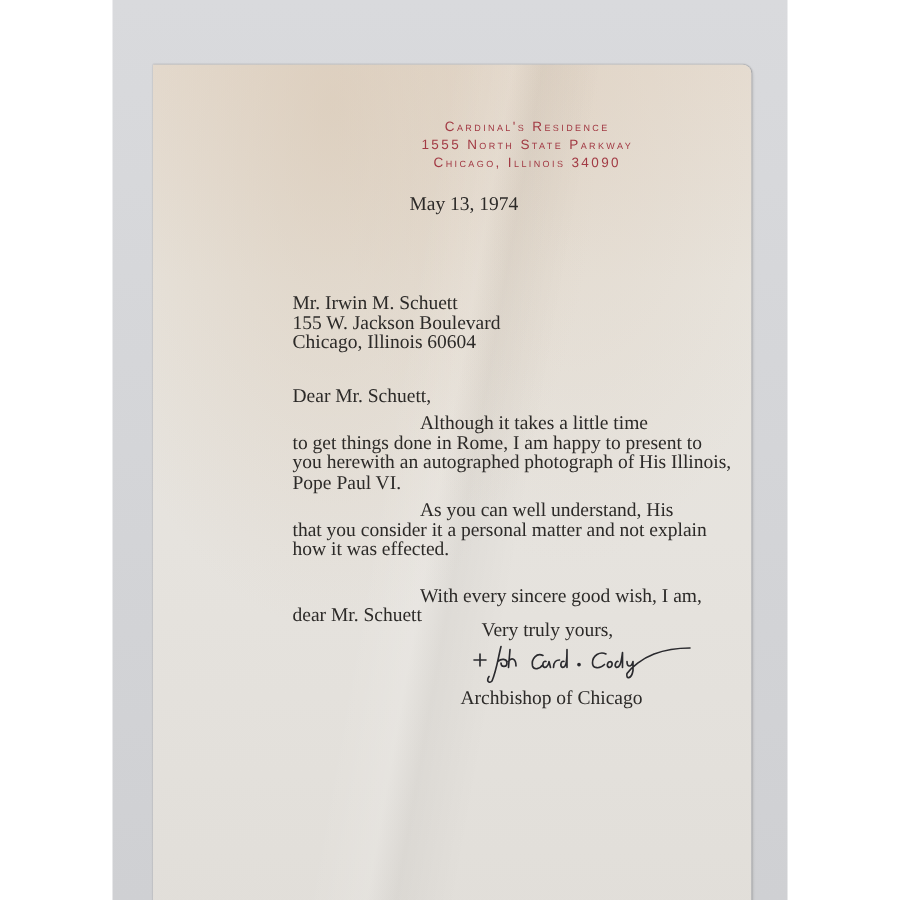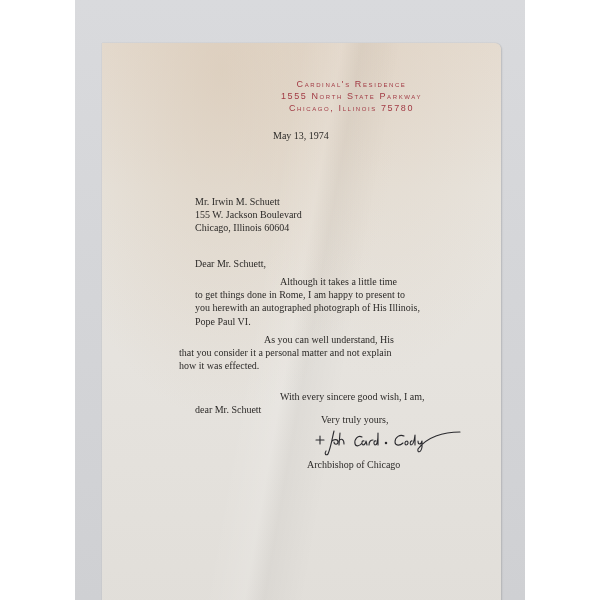--- a/index.html
+++ b/index.html
@@ -33,47 +33,47 @@
       text-align: center; color: #a23a44;
       font-family: "Liberation Sans", sans-serif;
       font-size: 9px; letter-spacing: 1.6px; line-height: 12px;
       font-variant: small-caps; text-transform: none;
       padding-left: 100px;
     }
     .letterhead div { white-space: nowrap; }
     .typed {
       position: absolute; color: #2c2a28;
       font-family: "Liberation Serif", serif;
-      font-size: 10px; line-height: 13.2px; white-space: pre;
+      font-size: 13px; line-height: 13.2px; white-space: pre;
     }
     .date { left: 171px; top: 86px; }
     .addr { left: 93px; top: 152px; }
     .salutation { left: 93px; top: 214px; }
     .p1 { left: 93px; top: 232px; }
-    .p2 { left: 77px; top: 290px; }
+    .p2 { left: 93px; top: 290px; }
     .p3 { left: 93px; top: 347px; }
     .closing { left: 219px; top: 370px; }
     .title { left: 205px; top: 415px; }
     .indent { display: inline-block; width: 85px; }
     .signature {
       position: absolute; left: 212px; top: 384px; width: 150px; height: 30px;
     }
   </style>
 </head>
 <body>
 
 <div class="backdrop"></div>
 
 <div class="paper">
   <div class="crease"></div>
 
   <div class="letterhead">
     <div>Cardinal's Residence</div>
     <div>1555 North State Parkway</div>
-    <div>Chicago, Illinois 75780</div>
+    <div>Chicago, Illinois 34090</div>
   </div>
 
   <div class="typed date">May 13, 1974</div>
 
   <div class="typed addr"><div>Mr. Irwin M. Schuett</div><div>155 W. Jackson Boulevard</div><div>Chicago, Illinois 60604</div></div>
 
   <div class="typed salutation">Dear Mr. Schuett,</div>
 
   <div class="typed p1"><div><span class="indent"></span><span>Although it takes a little time</span></div><div>to get things done in Rome, I am happy to present to</div><div>you herewith an autographed photograph of His Illinois,</div><div>Pope Paul VI.</div></div>
 

